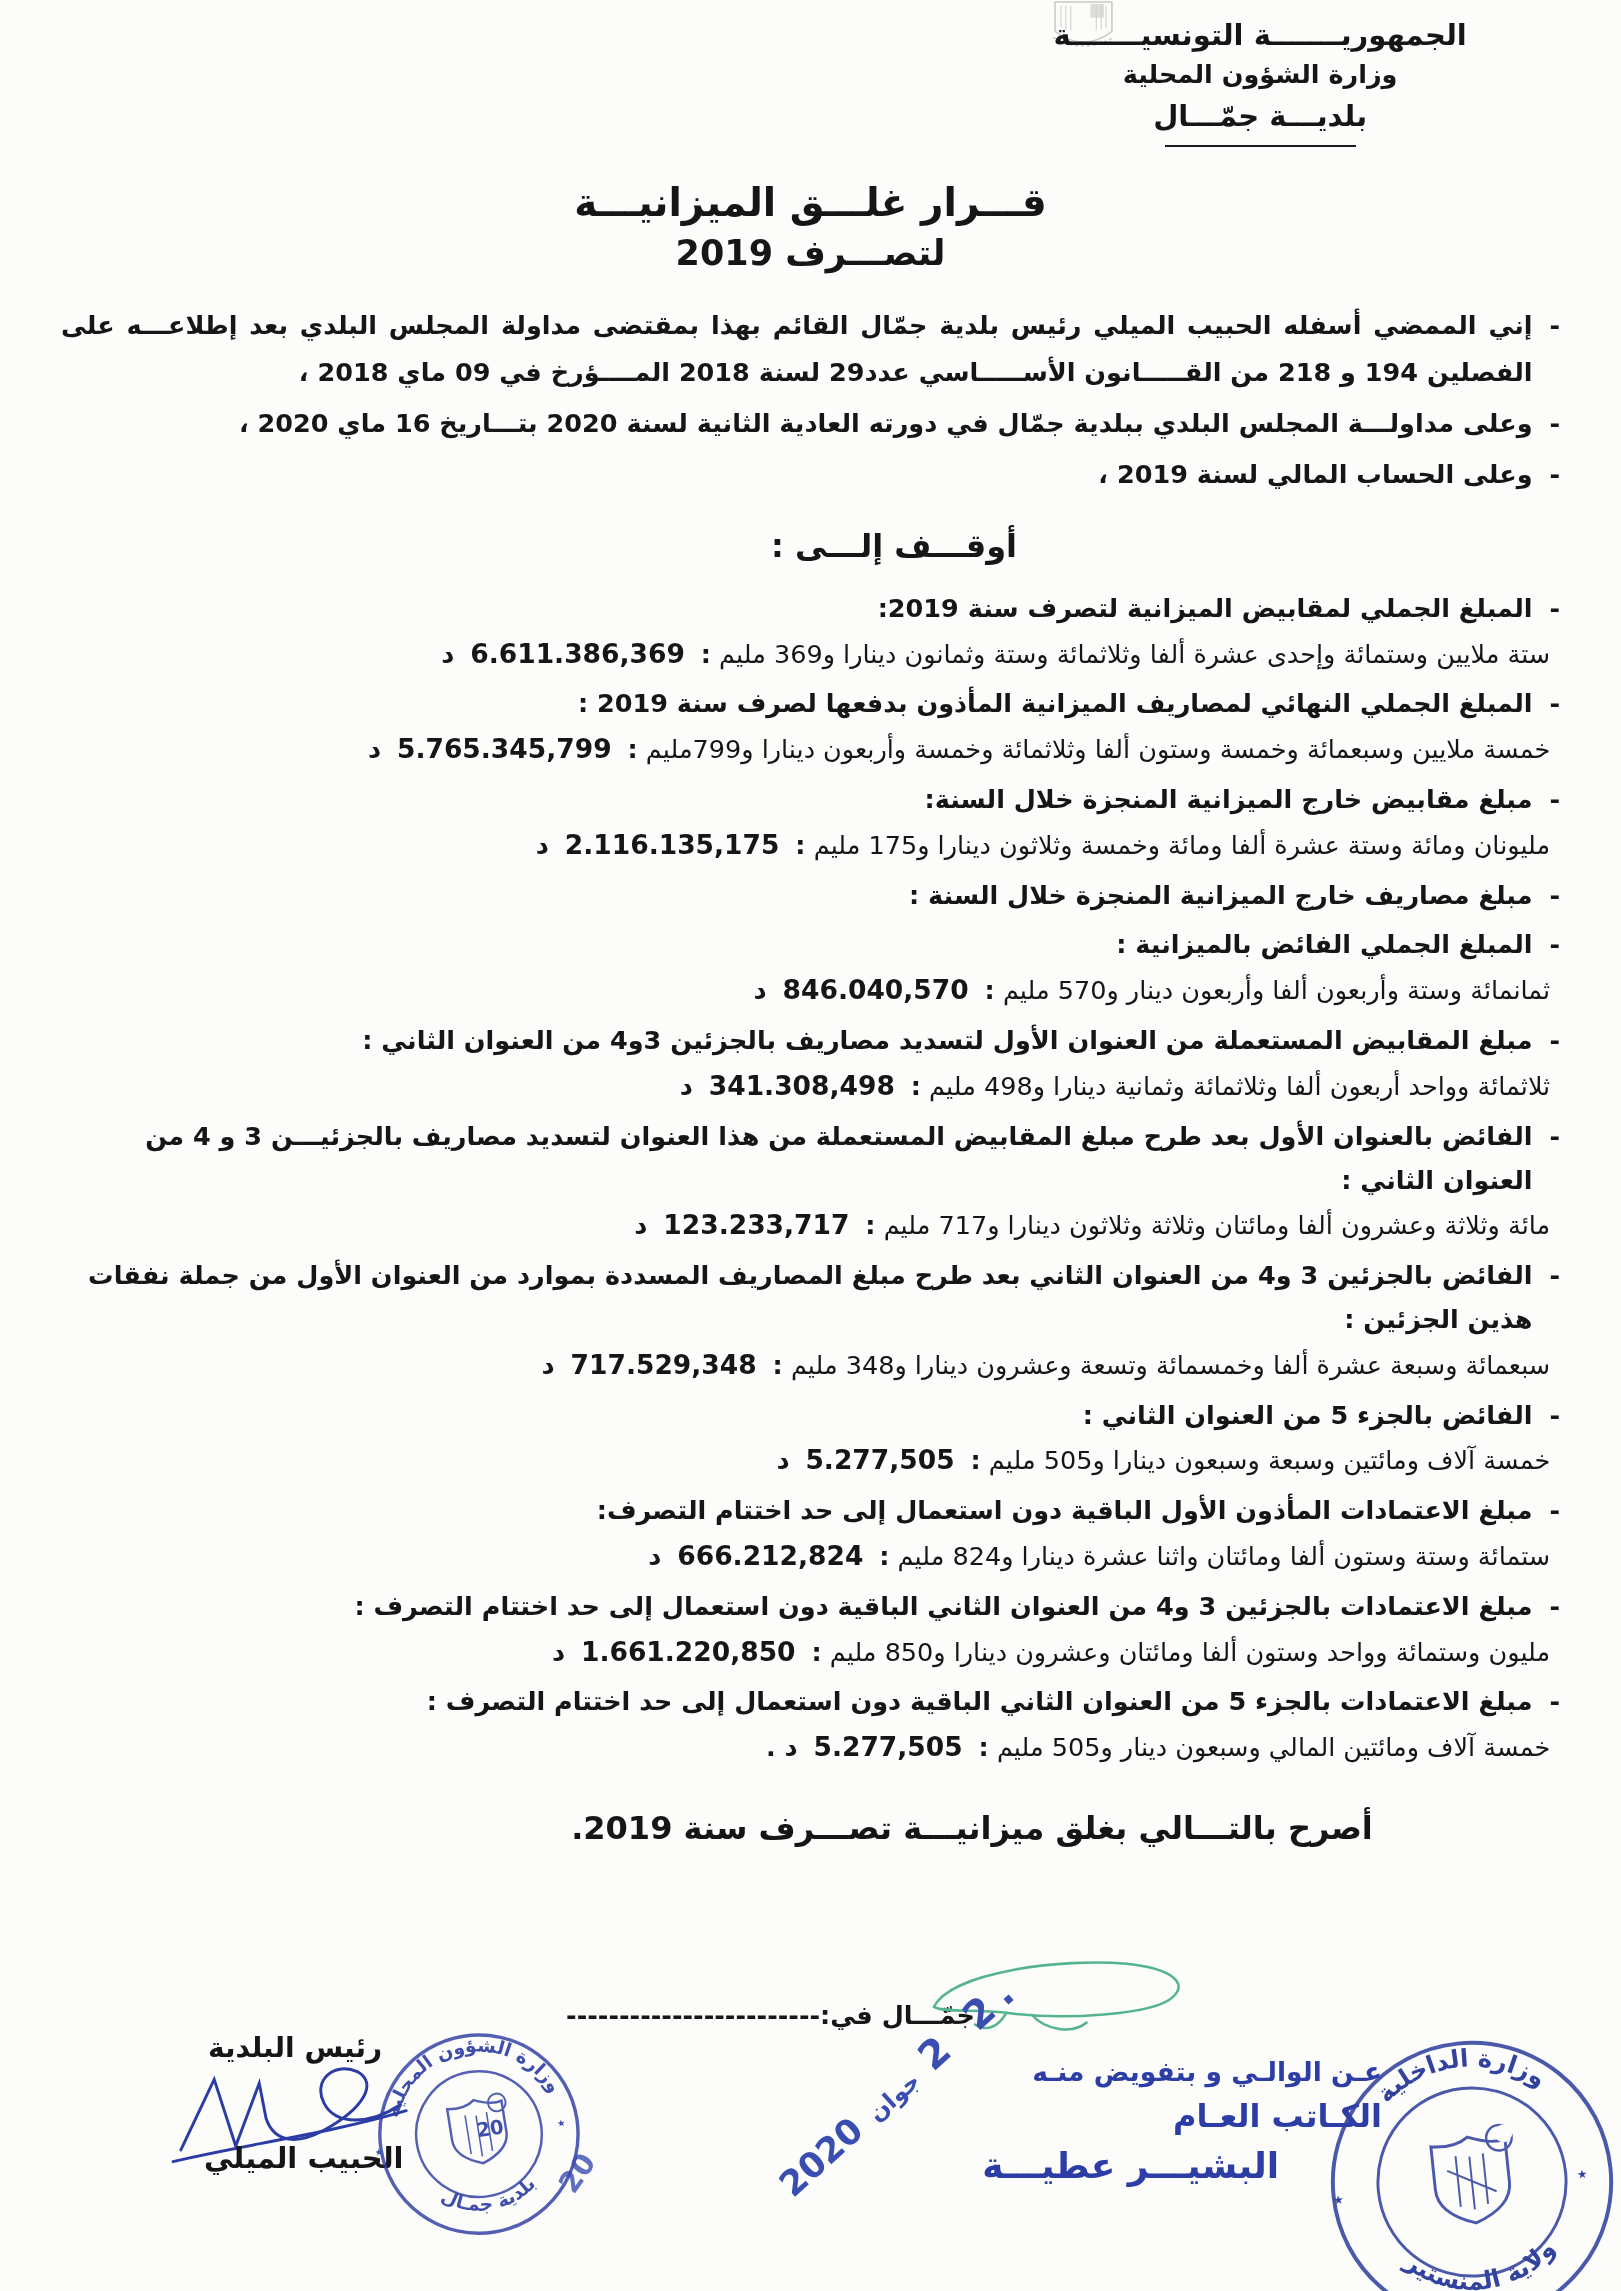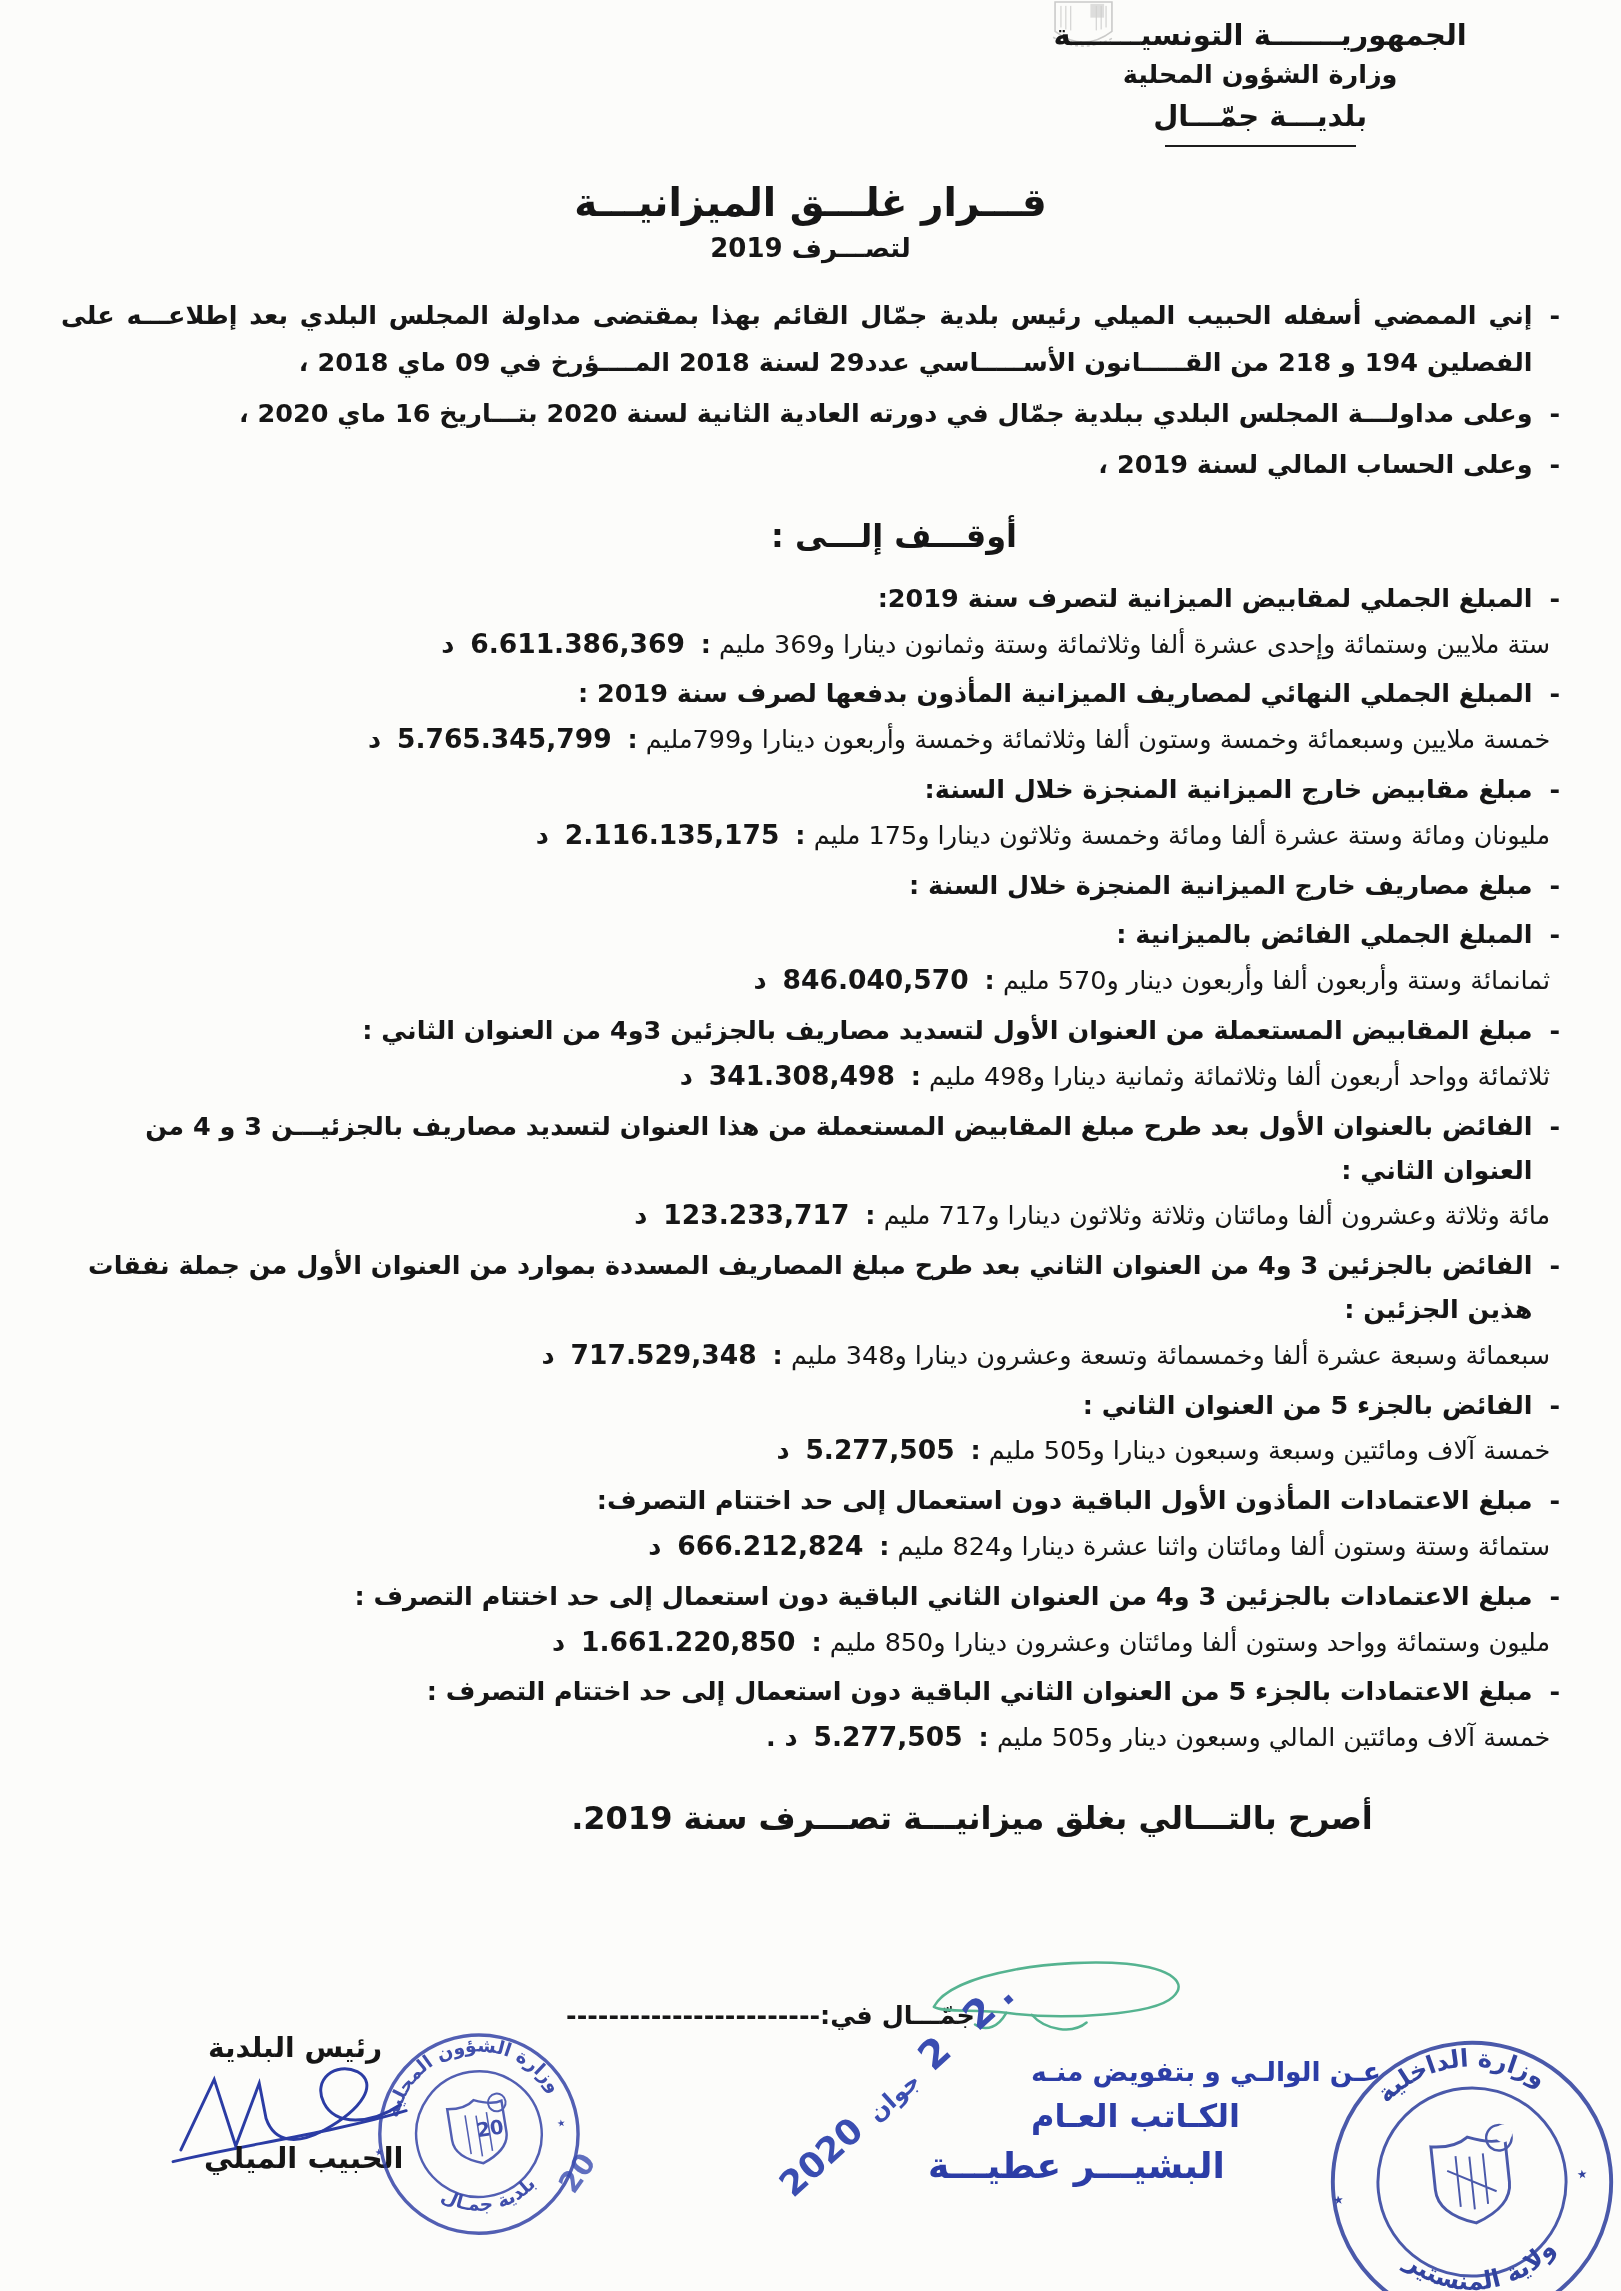--- a/index.html
+++ b/index.html
@@ -13,21 +13,21 @@
   
   .gov-header{width:588px; margin:9.8px 5.9px 0 auto; text-align:center; font-weight:bold;}
   .gov-line1{font-size:29px;}
   .gov-line2{font-size:25.5px; margin-top:7.8px;}
   .gov-line3{font-size:29px; margin-top:9.8px;}
   .gov-rule{width:191px; border-top:2.9px solid #1d1d1d; margin:11.8px auto 0;}
 
   
   .doc-title{text-align:center; margin-top:33px; font-weight:bold;}
   .doc-title-l1{font-size:39px; letter-spacing:1px;}
-  .doc-title-l2{font-size:26px; margin-top:7.8px;}
+  .doc-title-l2{font-size:35px; margin-top:7.8px;}
 
   
   .preamble{margin-top:29px; font-size:25.5px; font-weight:bold;}
   .bullet{display:flex; gap:11.8px; line-height:1.85; margin-top:3.9px;}
   .bullet .dash{flex:0 0 15.7px;}
   .bullet .btext{text-align:justify;}
 
   .lead{text-align:center; font-size:32px; font-weight:bold; margin:29px 0 21.6px; padding-left:167px;}
 
   
@@ -45,21 +45,21 @@
   
   .place-line{position:absolute; right:646px; top:2000px; font-size:25.5px; font-weight:bold; white-space:nowrap;}
   .green-sig{position:absolute; left:916px; top:1956px;}
   .date-stamp{
     position:absolute; left:784px; top:2166px; transform:rotate(-42deg); transform-origin:0 50%;
     direction:ltr; display:flex; align-items:baseline; gap:15.7px; color:#3a4db1; font-weight:bold;
   }
   .ds-year{font-size:35px;}
   .ds-month{font-size:23.5px;}
   .ds-day{font-size:39px; letter-spacing:9.8px;}
-  .delegation{position:absolute; left:1031px; top:2056px; width:382px; text-align:left; color:#2c3da6; font-weight:bold;}
+  .delegation{position:absolute; left:1000px; top:2056px; width:382px; text-align:right; color:#2c3da6; font-weight:bold;}
   .delg-l1{font-size:26.5px;}
   .delg-l2{font-size:32px; margin-top:9.8px;}
   .delg-name{font-size:36px; margin-top:9.8px; transform:translateX(-103px);}
   .mayor-title{position:absolute; left:208px; top:2031px; font-size:28px; font-weight:bold;}
   .mayor-name{position:absolute; left:204px; top:2141px; font-size:29px; font-weight:bold;}
   .mayor-sig{position:absolute; left:169px; top:2050px;}
   .stamp-frag{position:absolute; left:557px; top:2156px; transform:rotate(-55deg); color:#3a4db1; font-weight:bold; font-size:29px; opacity:.8;}
   .gov-stamp{position:absolute; left:1325px; top:2035px; transform:rotate(-6deg);}
   .mun-stamp{position:absolute; left:374px; top:2029px; transform:rotate(-9deg); opacity:.92;}
   .top-emblem{position:absolute; left:1047px; top:0px; opacity:.45;}

